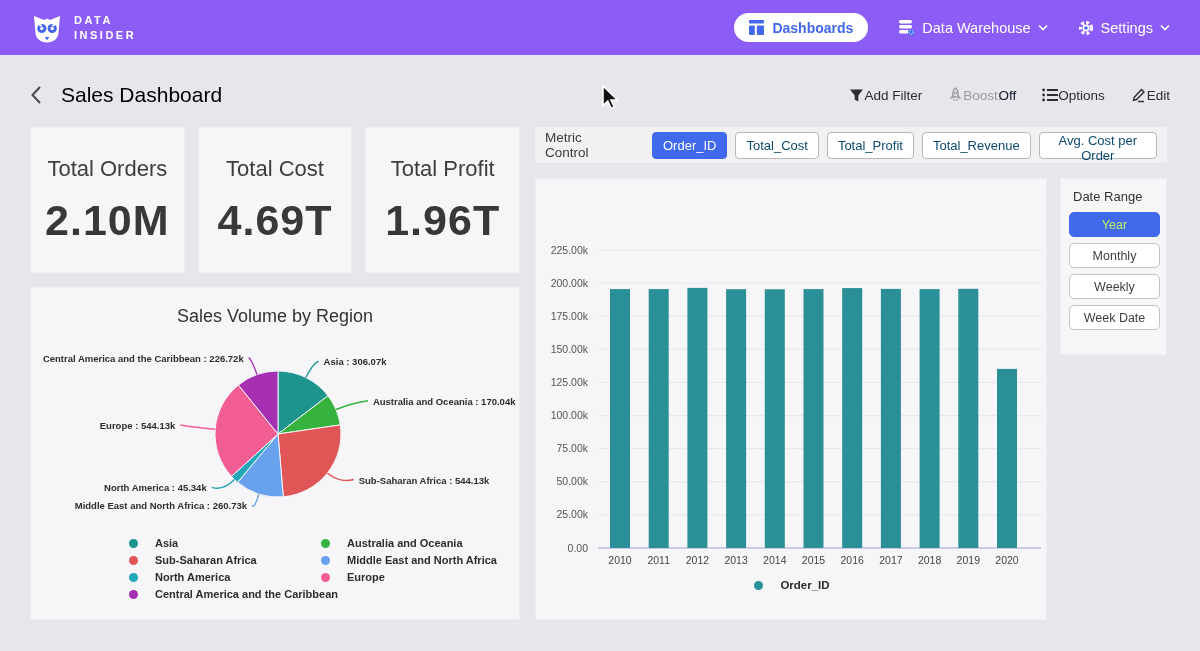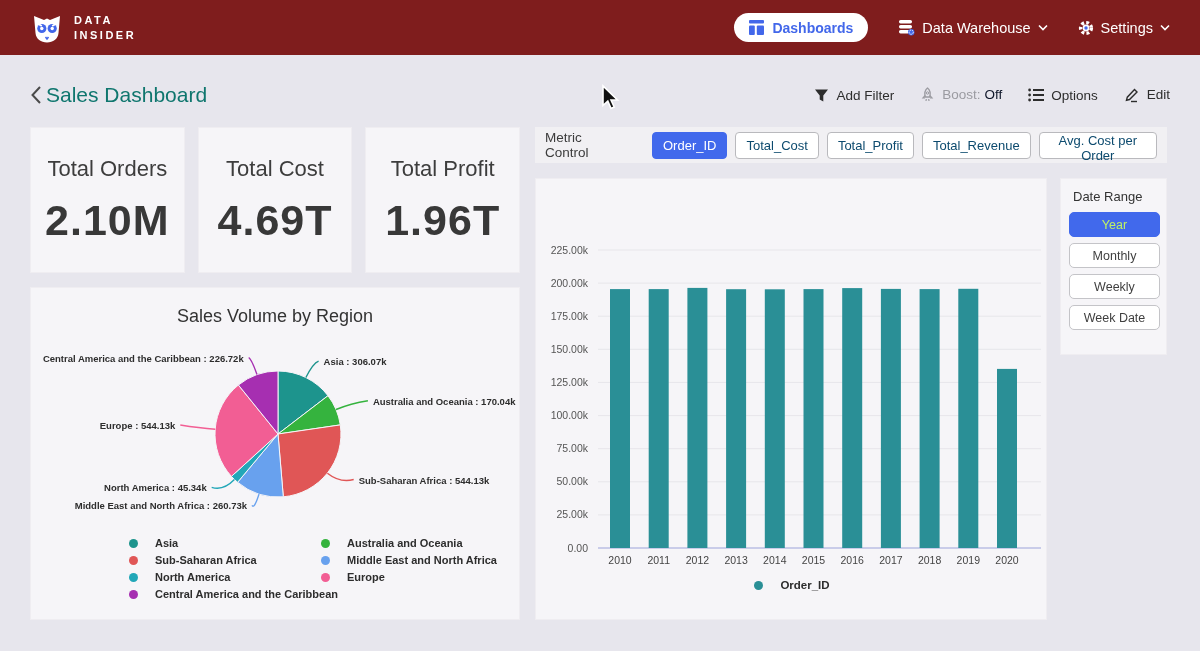--- a/index.html
+++ b/index.html
@@ -4,38 +4,38 @@
 <style>
   * { box-sizing: border-box; }
   html,body { margin:0; padding:0; }
   body {
     width:1200px; height:651px; position:relative; overflow:hidden;
     background:#e7e6ed; font-family:"Liberation Sans", sans-serif; color:#3a3a3a;
   }
   
   .topbar {
     position:absolute; left:0; top:0; width:1200px; height:55px;
-    background:#7f1d1d; display:flex; align-items:center; padding:0 30px;
+    background:#8b5cf6; display:flex; align-items:center; padding:0 30px;
   }
   .brand { display:flex; align-items:center; gap:10px; }
   .brand-text { color:#fff; font-size:11px; font-weight:bold; letter-spacing:2.5px; line-height:1.35; }
   .nav-right { margin-left:auto; display:flex; align-items:center; gap:30px; }
   .pill-btn {
     background:#fff; border:none; border-radius:17px; height:29px; padding:0 15px;
     display:flex; align-items:center; gap:8px; color:#4267ea; font-size:14px; font-weight:bold; cursor:pointer;
   }
   .nav-item { display:flex; align-items:center; gap:7px; color:#fff; font-size:14.5px; cursor:pointer; }
   
   .page-header {
     position:absolute; left:30px; top:75px; width:1140px; height:40px;
     display:flex; align-items:center;
   }
-  .page-title { font-size:21px; color:#0f766e; margin-left:4px; }
+  .page-title { font-size:21px; color:#000000; margin-left:19px; }
   .header-actions { margin-left:auto; display:flex; align-items:center; gap:26px; font-size:13.5px; font-weight:500; color:#2d2d2d; }
-  .h-action { display:flex; gap:7px; cursor:pointer; }
+  .h-action { display:flex; align-items:center; cursor:pointer; }
   .boost-label { color:#9b9ba1; }
   .boost-state { color:#0f172a; }
   
   .card { background:#f6f5f8; border:1px solid #efedf1; }
   .kpi-row { position:absolute; left:30px; top:127px; width:490px; height:146px; display:flex; gap:13px; }
   .kpi-card { flex:1; display:flex; flex-direction:column; align-items:center; justify-content:center; gap:14px; }
   .kpi-label { font-size:22px; color:#3d3d3d; font-weight:500; }
   .kpi-value { font-size:43px; font-weight:bold; color:#383838; letter-spacing:1px; }
   
   .pie-card { position:absolute; left:30px; top:287px; width:490px; height:333px; }

